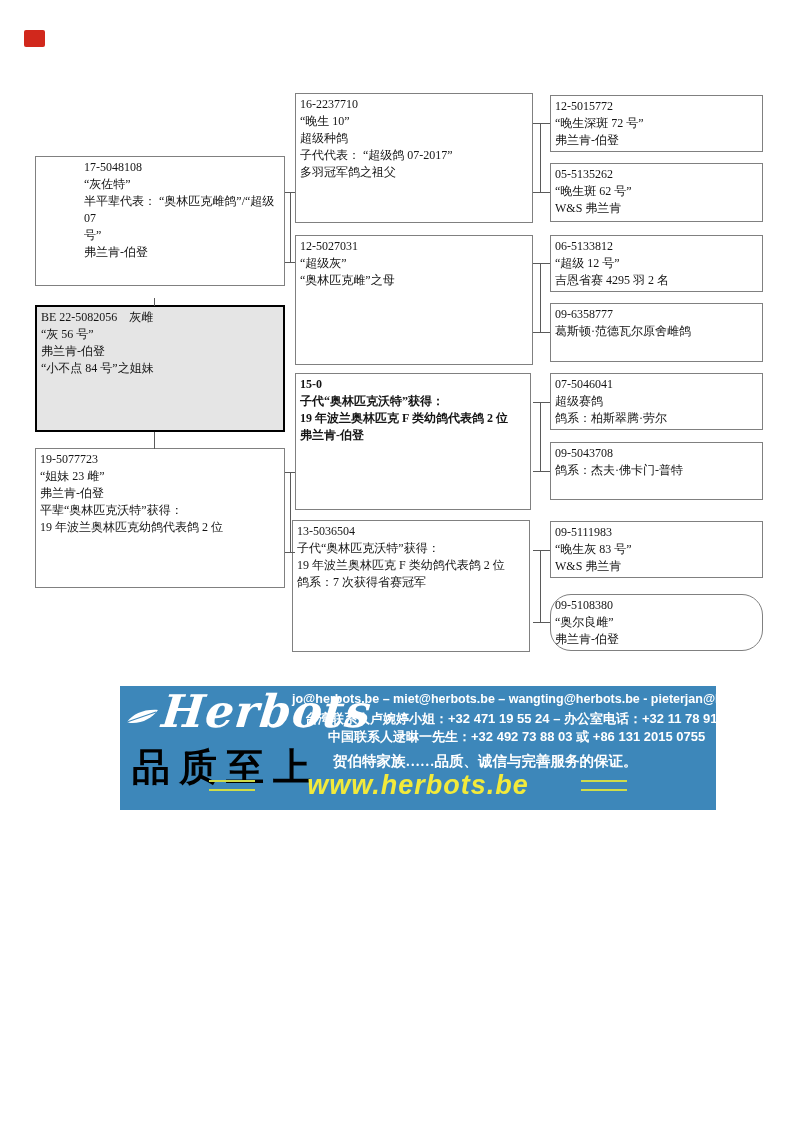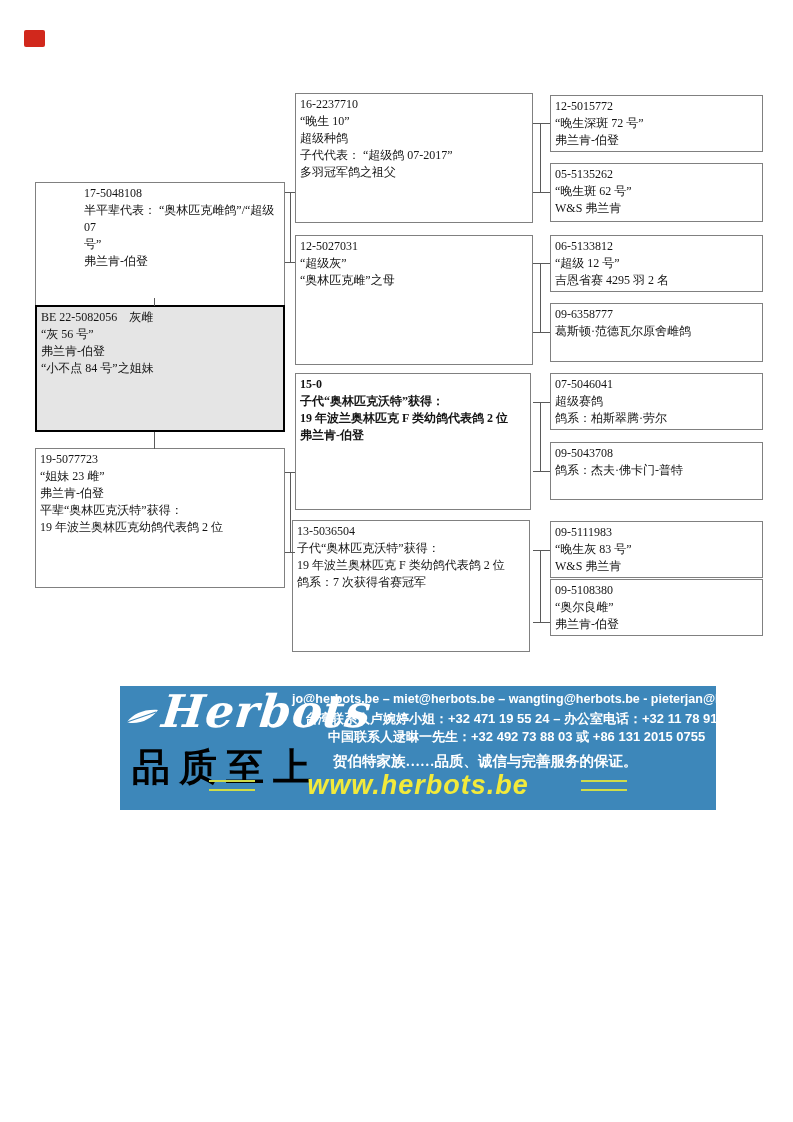--- a/index.html
+++ b/index.html
@@ -55,22 +55,23 @@
     font-size:27px;font-weight:bold;font-style:italic;letter-spacing:1px;
     font-family:"Liberation Sans","DejaVu Sans",sans-serif;
   }
 </style>
 </head>
 <body>
 
 <div id="red-mark" style="background: rgb(209, 40, 28);"></div>
 
 <div id="pedigree">
-    <div class="pbox" style="left: 35px; top: 182px; width: 250px; height: 130px; padding-left: 48px;">
+    <div class="pbox" style="left: 35px; top: 156px; width: 250px; height: 130px; padding-left: 48px;">
       <div class="bline">17-5048108</div>
+      <div class="bline">“灰佐特”</div>
       <div class="bline">半平辈代表： “奥林匹克雌鸽”/“超级 07</div>
       <div class="bline">号”</div>
       <div class="bline">弗兰肯-伯登</div>
     </div>
     <div class="pbox subject" style="left: 35px; top: 305px; width: 250px; height: 127px;">
       <div class="bline">BE 22-5082056　灰雌</div>
       <div class="bline">“灰 56 号”</div>
       <div class="bline">弗兰肯-伯登</div>
       <div class="bline">“小不点 84 号”之姐妹</div>
     </div>
@@ -131,21 +132,21 @@
     </div>
     <div class="pbox" style="left: 550px; top: 442px; width: 213px; height: 58px;">
       <div class="bline">09-5043708</div>
       <div class="bline">鸽系：杰夫·佛卡门-普特</div>
     </div>
     <div class="pbox" style="left: 550px; top: 521px; width: 213px; height: 57px;">
       <div class="bline">09-5111983</div>
       <div class="bline">“晚生灰 83 号”</div>
       <div class="bline">W&amp;S 弗兰肯</div>
     </div>
-    <div class="pbox" style="left: 550px; top: 579px; width: 213px; height: 57px;">
+    <div class="pbox" style="left: 550px; top: 594px; width: 213px; height: 57px; border-radius: 21px;">
       <div class="bline">09-5108380</div>
       <div class="bline">“奥尔良雌”</div>
       <div class="bline">弗兰肯-伯登</div>
     </div>
     <div class="cline" style="left: 154px; top: 298px; width: 1px; height: 8px;"></div>
     <div class="cline" style="left: 154px; top: 432px; width: 1px; height: 17px;"></div>
     <div class="cline" style="left: 285px; top: 192px; width: 10px; height: 1px;"></div>
     <div class="cline" style="left: 285px; top: 262px; width: 10px; height: 1px;"></div>
     <div class="cline" style="left: 290px; top: 192px; width: 1px; height: 71px;"></div>
     <div class="cline" style="left: 285px; top: 472px; width: 10px; height: 1px;"></div>

